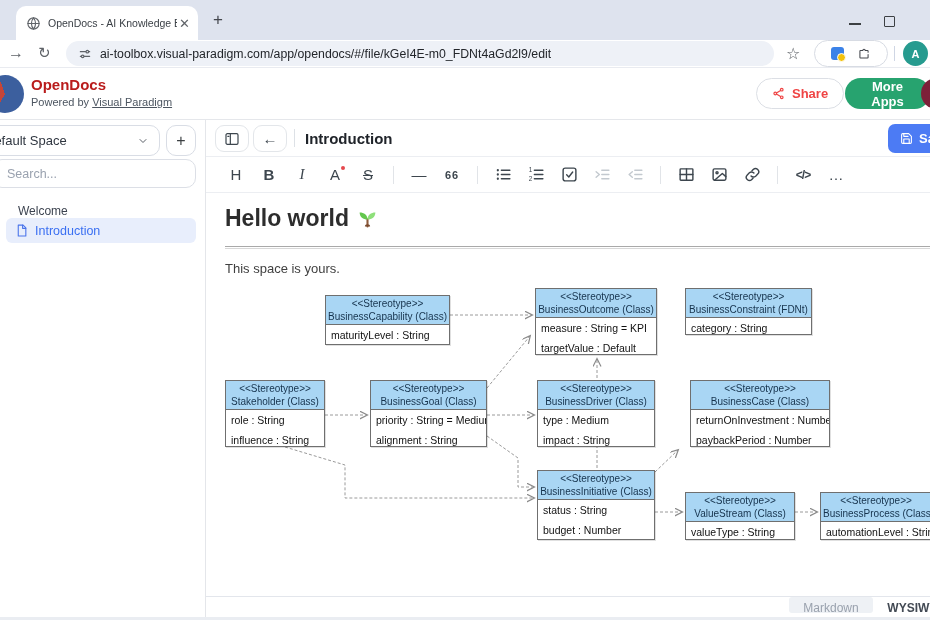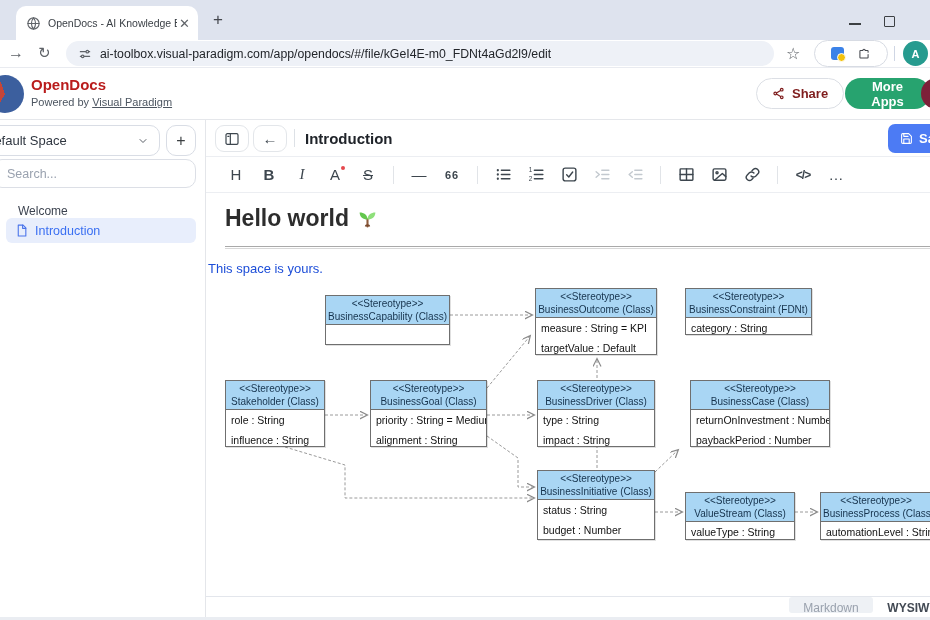--- a/index.html
+++ b/index.html
@@ -38,21 +38,21 @@
                display:flex; align-items:center; justify-content:center; }
 
   
   #appheader { left:0; top:68px; width:930px; height:52px; background:#fff; border-bottom:1px solid #e5e7eb; }
   .vp-logo { left:-14px; top:7px; width:38px; height:38px; border-radius:50%;
              background:conic-gradient(from 210deg,#c64537 0 130deg,#3c5f9e 130deg 360deg); }
   .app-name { left:31px; top:8px; font-size:15px; font-weight:bold; color:#b91c1c; }
   .powered { left:31px; top:28px; font-size:11px; color:#4c5560; }
   .powered a { color:#4c5560; text-decoration:underline; }
   .btn-share { left:756px; top:10px; height:31px; padding:12px 15px; border:1px solid #dcdfe5; border-radius:16px;
-               background:#fff; display:flex; align-items:center; gap:7px; font-size:13px; font-weight:600; color:#7f1d1d; }
+               background:#fff; display:flex; align-items:center; gap:7px; font-size:13px; font-weight:600; color:#ef4444; }
   .btn-moreapps { left:845px; top:10px; height:31px; padding:0 15px; border-radius:16px;
                   background:var(--c-more_apps_green); color:#fff; font-size:13px; font-weight:bold;
                   display:flex; align-items:center; border:none; }
   .avatar-maroon { left:921px; top:10px; width:31px; height:31px; border-radius:50%; background:var(--c-avatar_maroon); }
 
   
   #sidebar { left:0; top:120px; width:206px; height:498px; background:#fff; border-right:1px solid #e4e6ea; }
   .space-select { left:-30px; top:5px; width:190px; height:31px; border:1px solid #d9dde5; border-radius:10px;
                   background:#fff; display:flex; align-items:center; padding-left:14px; font-size:13px; color:#2f3640; }
   .space-select svg { margin-left:auto; margin-right:10px; }
@@ -93,21 +93,21 @@
   .tb-disabled { color:#c3c9cf; }
   .red-dot { position:absolute; top:3px; right:2px; width:4px; height:4px; border-radius:50%; background:#e5484d; }
   .tb-div { width:1px; height:18px; background:#e1e4e8; margin:0 4px; }
 
   
   #content { left:0; top:73px; width:724px; height:403px; }
   .doc-heading { left:19px; top:12px; font-size:23px; font-weight:bold; color:#2d2d2d;
                  display:flex; align-items:center; gap:8px; }
   .heading-rule { left:19px; top:53px; right:0; width:705px; height:3px;
                   border-top:1px solid #a9a9a9; border-bottom:1px solid #d8d8d8; }
-  .doc-para { left:2px; top:68px; font-size:13px; color:#1d4ed8; }
+  .doc-para { left:19px; top:68px; font-size:13px; color:#404040; }
 
   
   #diagram { left:19px; top:95px; width:710px; height:262px; }
   #connectors { position:absolute; left:0; top:0; }
   #connectors polyline { fill:none; stroke:#9a9a9a; stroke-width:1; stroke-dasharray:3 2; }
   .uml-class { position:absolute; border:1px solid #6f6f6f; background:#fff;
                box-shadow:1px 1px 0 rgba(0,0,0,0.12); overflow:hidden; }
   .uml-head { background:var(--c-class_header_blue); border-bottom:1px solid #6f6f6f; text-align:center;
               font-size:10px; line-height:13px; padding:1px 2px; color:#16334d; white-space:nowrap; }
   .uml-body { padding:1px 5px; }
@@ -331,20 +331,23 @@
           <polyline points="60,159 120,177 120,210 309,210" marker-end="url(#arrowhead)"></polyline>
           <polyline points="430,184 453,162" marker-end="url(#arrowhead)"></polyline>
           <polyline points="430,224 457,224" marker-end="url(#arrowhead)"></polyline>
           <polyline points="570,224 592,224" marker-end="url(#arrowhead)"></polyline>
         </svg>
     <div class="uml-class" style="left: 100px; top: 7px; width: 125px; height: 50px;">
           <div class="uml-head">
             <div>&lt;&lt;Stereotype&gt;&gt;</div>
             <div>BusinessCapability (Class)</div>
           </div>
+          <div class="uml-body">
+            <div class="uml-attr">maturityLevel : String</div>
+          </div>
         </div>
         <div class="uml-class" style="left: 310px; top: 0px; width: 122px; height: 67px;">
           <div class="uml-head">
             <div>&lt;&lt;Stereotype&gt;&gt;</div>
             <div>BusinessOutcome (Class)</div>
           </div>
           <div class="uml-body">
             <div class="uml-attr">measure : String = KPI</div>
             <div class="uml-attr">targetValue : Default</div>
           </div>
@@ -377,21 +380,21 @@
             <div class="uml-attr">priority : String = Medium</div>
             <div class="uml-attr">alignment : String</div>
           </div>
         </div>
         <div class="uml-class" style="left: 312px; top: 92px; width: 118px; height: 67px;">
           <div class="uml-head">
             <div>&lt;&lt;Stereotype&gt;&gt;</div>
             <div>BusinessDriver (Class)</div>
           </div>
           <div class="uml-body">
-            <div class="uml-attr">type : String</div>
+            <div class="uml-attr">type : Medium</div>
             <div class="uml-attr">impact : String</div>
           </div>
         </div>
         <div class="uml-class" style="left: 465px; top: 92px; width: 140px; height: 67px;">
           <div class="uml-head">
             <div>&lt;&lt;Stereotype&gt;&gt;</div>
             <div>BusinessCase (Class)</div>
           </div>
           <div class="uml-body">
             <div class="uml-attr">returnOnInvestment : Number</div>

